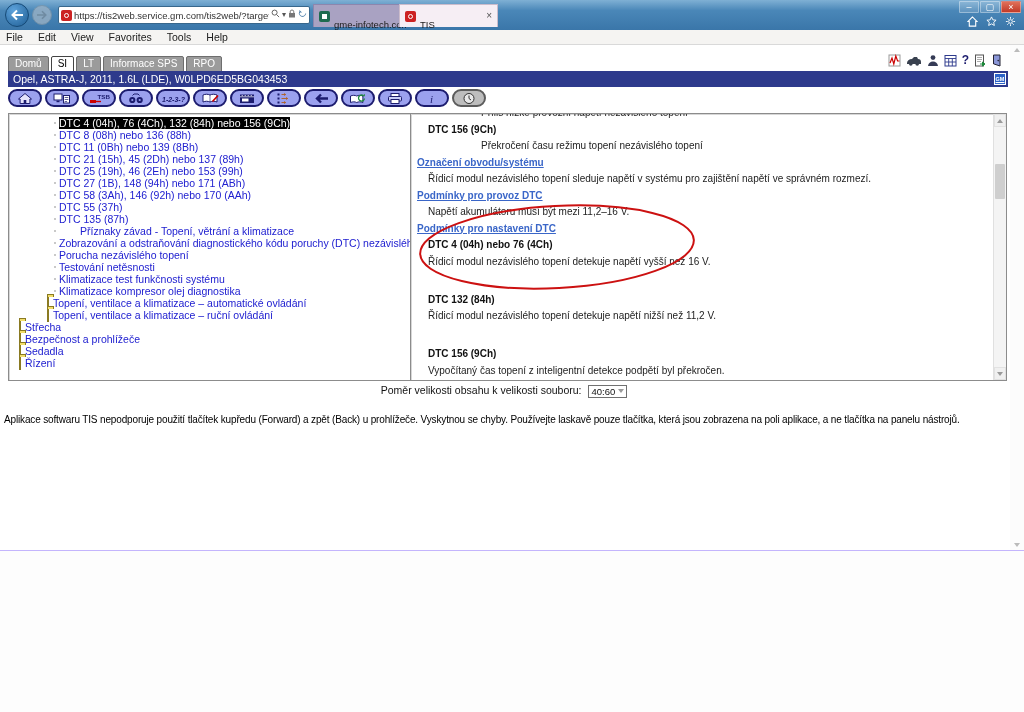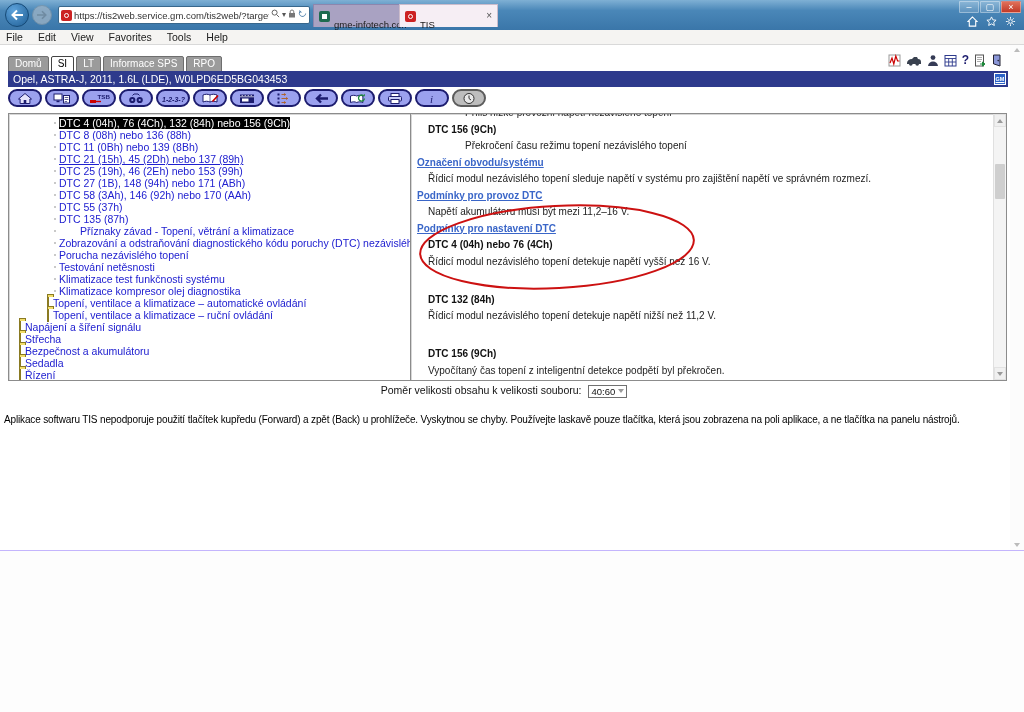--- a/index.html
+++ b/index.html
@@ -92,21 +92,21 @@
   .folder-ic { position:relative; width:11px; height:8px; background:#f2dd6a; border:1px solid #8a7a22; flex:none; }
   .folder-ic::before { content:""; position:absolute; left:-1px; top:-3px; width:5px; height:2px;
     background:#f2dd6a; border:1px solid #8a7a22; border-bottom:none; }
 
   
   #content { position:absolute; left:0; top:-7px; right:14px; }
   .cb { font-size:10px; line-height:12px; margin-bottom:4.5px; color:#222; white-space:nowrap; }
   .cb.link { margin-left:6px; font-weight:bold; text-decoration:underline; color:#3a66c8; }
   .cb.heading { margin-left:17px; font-weight:bold; color:#111; }
   .cb.body { margin-left:17px; }
-  .cb.body2 { margin-left:20px;padding-left:34px; }
+  .cb.body2 { margin-left:36px;padding-left:34px; }
   .cb.gap { margin-bottom:26px; }
 
   
   #annosvg { position:absolute; left:410px; top:150px; width:300px; height:105px; pointer-events:none; }
 
   
   #ratiorow { position:absolute; left:0; top:339px; width:1008px; text-align:center; font-size:10.5px; color:#111; }
   #ratioselect { display:inline-flex; align-items:center; gap:3px; border:1px solid #707070; background:#fff;
     font-size:9.5px; padding:0 2px; margin-left:4px; height:13px; vertical-align:middle; }
   #warning { position:absolute; left:4px; top:369px; width:1016px; font-size:10px; color:#000;
@@ -364,21 +364,21 @@
           <div class="trow ind3">
             <span><span class="leaf-ic"></span></span>
             <a style="color: rgb(32, 32, 208);">DTC 8 (08h) nebo 136 (88h)</a>
           </div>
           <div class="trow ind3">
             <span><span class="leaf-ic"></span></span>
             <a style="color: rgb(32, 32, 208);">DTC 11 (0Bh) nebo 139 (8Bh)</a>
           </div>
           <div class="trow ind3">
             <span><span class="leaf-ic"></span></span>
-            <a style="color: rgb(32, 32, 208); text-decoration: underline;">DTC 21 (15h), 45 (2Dh) nebo 137 (89h)</a>
+            <a style="color: rgb(32, 32, 208);">DTC 21 (15h), 45 (2Dh) nebo 137 (89h)</a>
           </div>
           <div class="trow ind3">
             <span><span class="leaf-ic"></span></span>
             <a style="color: rgb(32, 32, 208);">DTC 25 (19h), 46 (2Eh) nebo 153 (99h)</a>
           </div>
           <div class="trow ind3">
             <span><span class="leaf-ic"></span></span>
             <a style="color: rgb(32, 32, 208);">DTC 27 (1B), 148 (94h) nebo 171 (ABh)</a>
           </div>
           <div class="trow ind3">
@@ -420,29 +420,25 @@
           <div class="trow ind2">
             <span><span class="folder-ic"></span></span>
             <a style="color: rgb(32, 32, 208);">Topení, ventilace a klimatizace – automatické ovládání</a>
           </div>
           <div class="trow ind2">
             <span><span class="folder-ic"></span></span>
             <a style="color: rgb(32, 32, 208);">Topení, ventilace a klimatizace – ruční ovládání</a>
           </div>
           <div class="trow ind1">
             <span><span class="folder-ic"></span></span>
-            <a style="color: rgb(32, 32, 208);">Napájení a šíření signálu</a>
+            <a style="color: rgb(32, 32, 208);">Střecha</a>
           </div>
           <div class="trow ind1">
             <span><span class="folder-ic"></span></span>
-            <a style="color: rgb(32, 32, 208);">Střecha</a>
-          </div>
-          <div class="trow ind1">
-            <span><span class="folder-ic"></span></span>
-            <a style="color: rgb(32, 32, 208);">Bezpečnost a akumulátoru</a>
+            <a style="color: rgb(32, 32, 208);">Bezpečnost a prohlížeče</a>
           </div>
           <div class="trow ind1">
             <span><span class="folder-ic"></span></span>
             <a style="color: rgb(32, 32, 208);">Sedadla</a>
           </div>
           <div class="trow ind1">
             <span><span class="folder-ic"></span></span>
             <a style="color: rgb(32, 32, 208);">Řízení</a>
           </div>
         </div>

